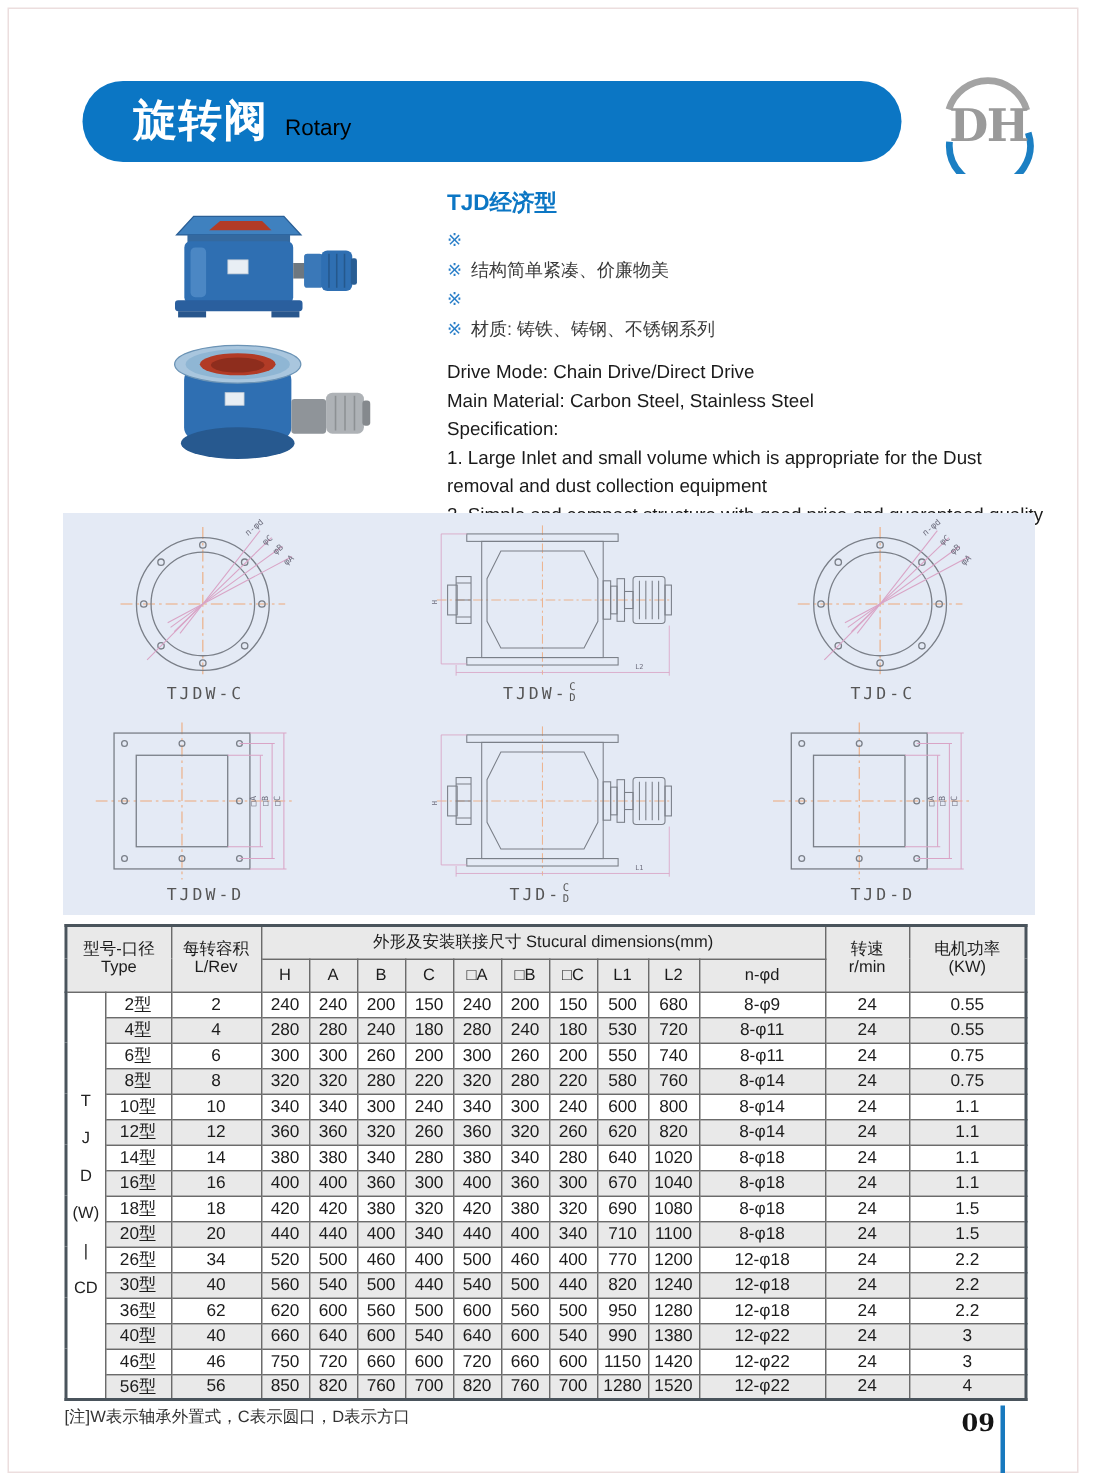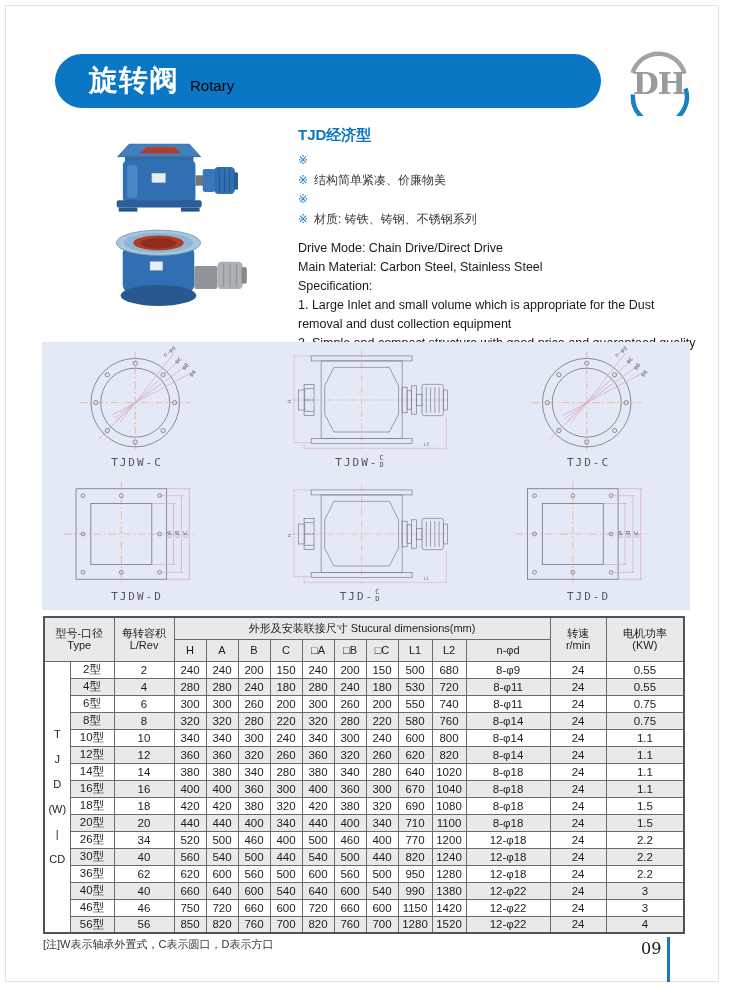--- a/index.html
+++ b/index.html
@@ -48,21 +48,21 @@
   table.spec thead th { background:#e9e9e9; font-weight:normal; font-size:11px; line-height:12.5px; height:22px; }
   table.spec thead th span { display:block; }
   table.spec tbody td { height:17px; font-size:11.5px; background:#fff; }
   table.spec tbody tr.stripe td { background:#e9e9e9; }
   td.series-cell { background:#fff !important; }
   td.series-cell .stackcol { display:flex; flex-direction:column; align-items:center; gap:13px;
                font-size:11px; color:#222; }
 
   .note { position:absolute; left:43px; top:937px; font-size:11px; color:#333; }
   .pagenum { position:absolute; left:641px; top:939px; font-family:"DejaVu Serif","Liberation Serif",serif;
-             font-weight:normal; font-size:16px; color:#141414;text-align:right; }
+             font-weight:bold; font-size:16px; color:#141414;text-align:right; }
   .pagenum-bar { position:absolute; left:667px; top:937px; width:3px; height:45px; background:#1879be; }
 
   
   .ln   { stroke:#7a7f88; stroke-width:1; fill:none; }
   .cl   { stroke:#eda87a; stroke-width:0.8; fill:none; stroke-dasharray:9 3 2 3; }
   .pk   { stroke:#d9a4c6; stroke-width:0.8; fill:none; }
   .dimt { font-family:"DejaVu Sans Mono","Liberation Mono",monospace; font-size:6.5px; fill:#6d6d7d; }
 </style>
 </head>
 <body>

